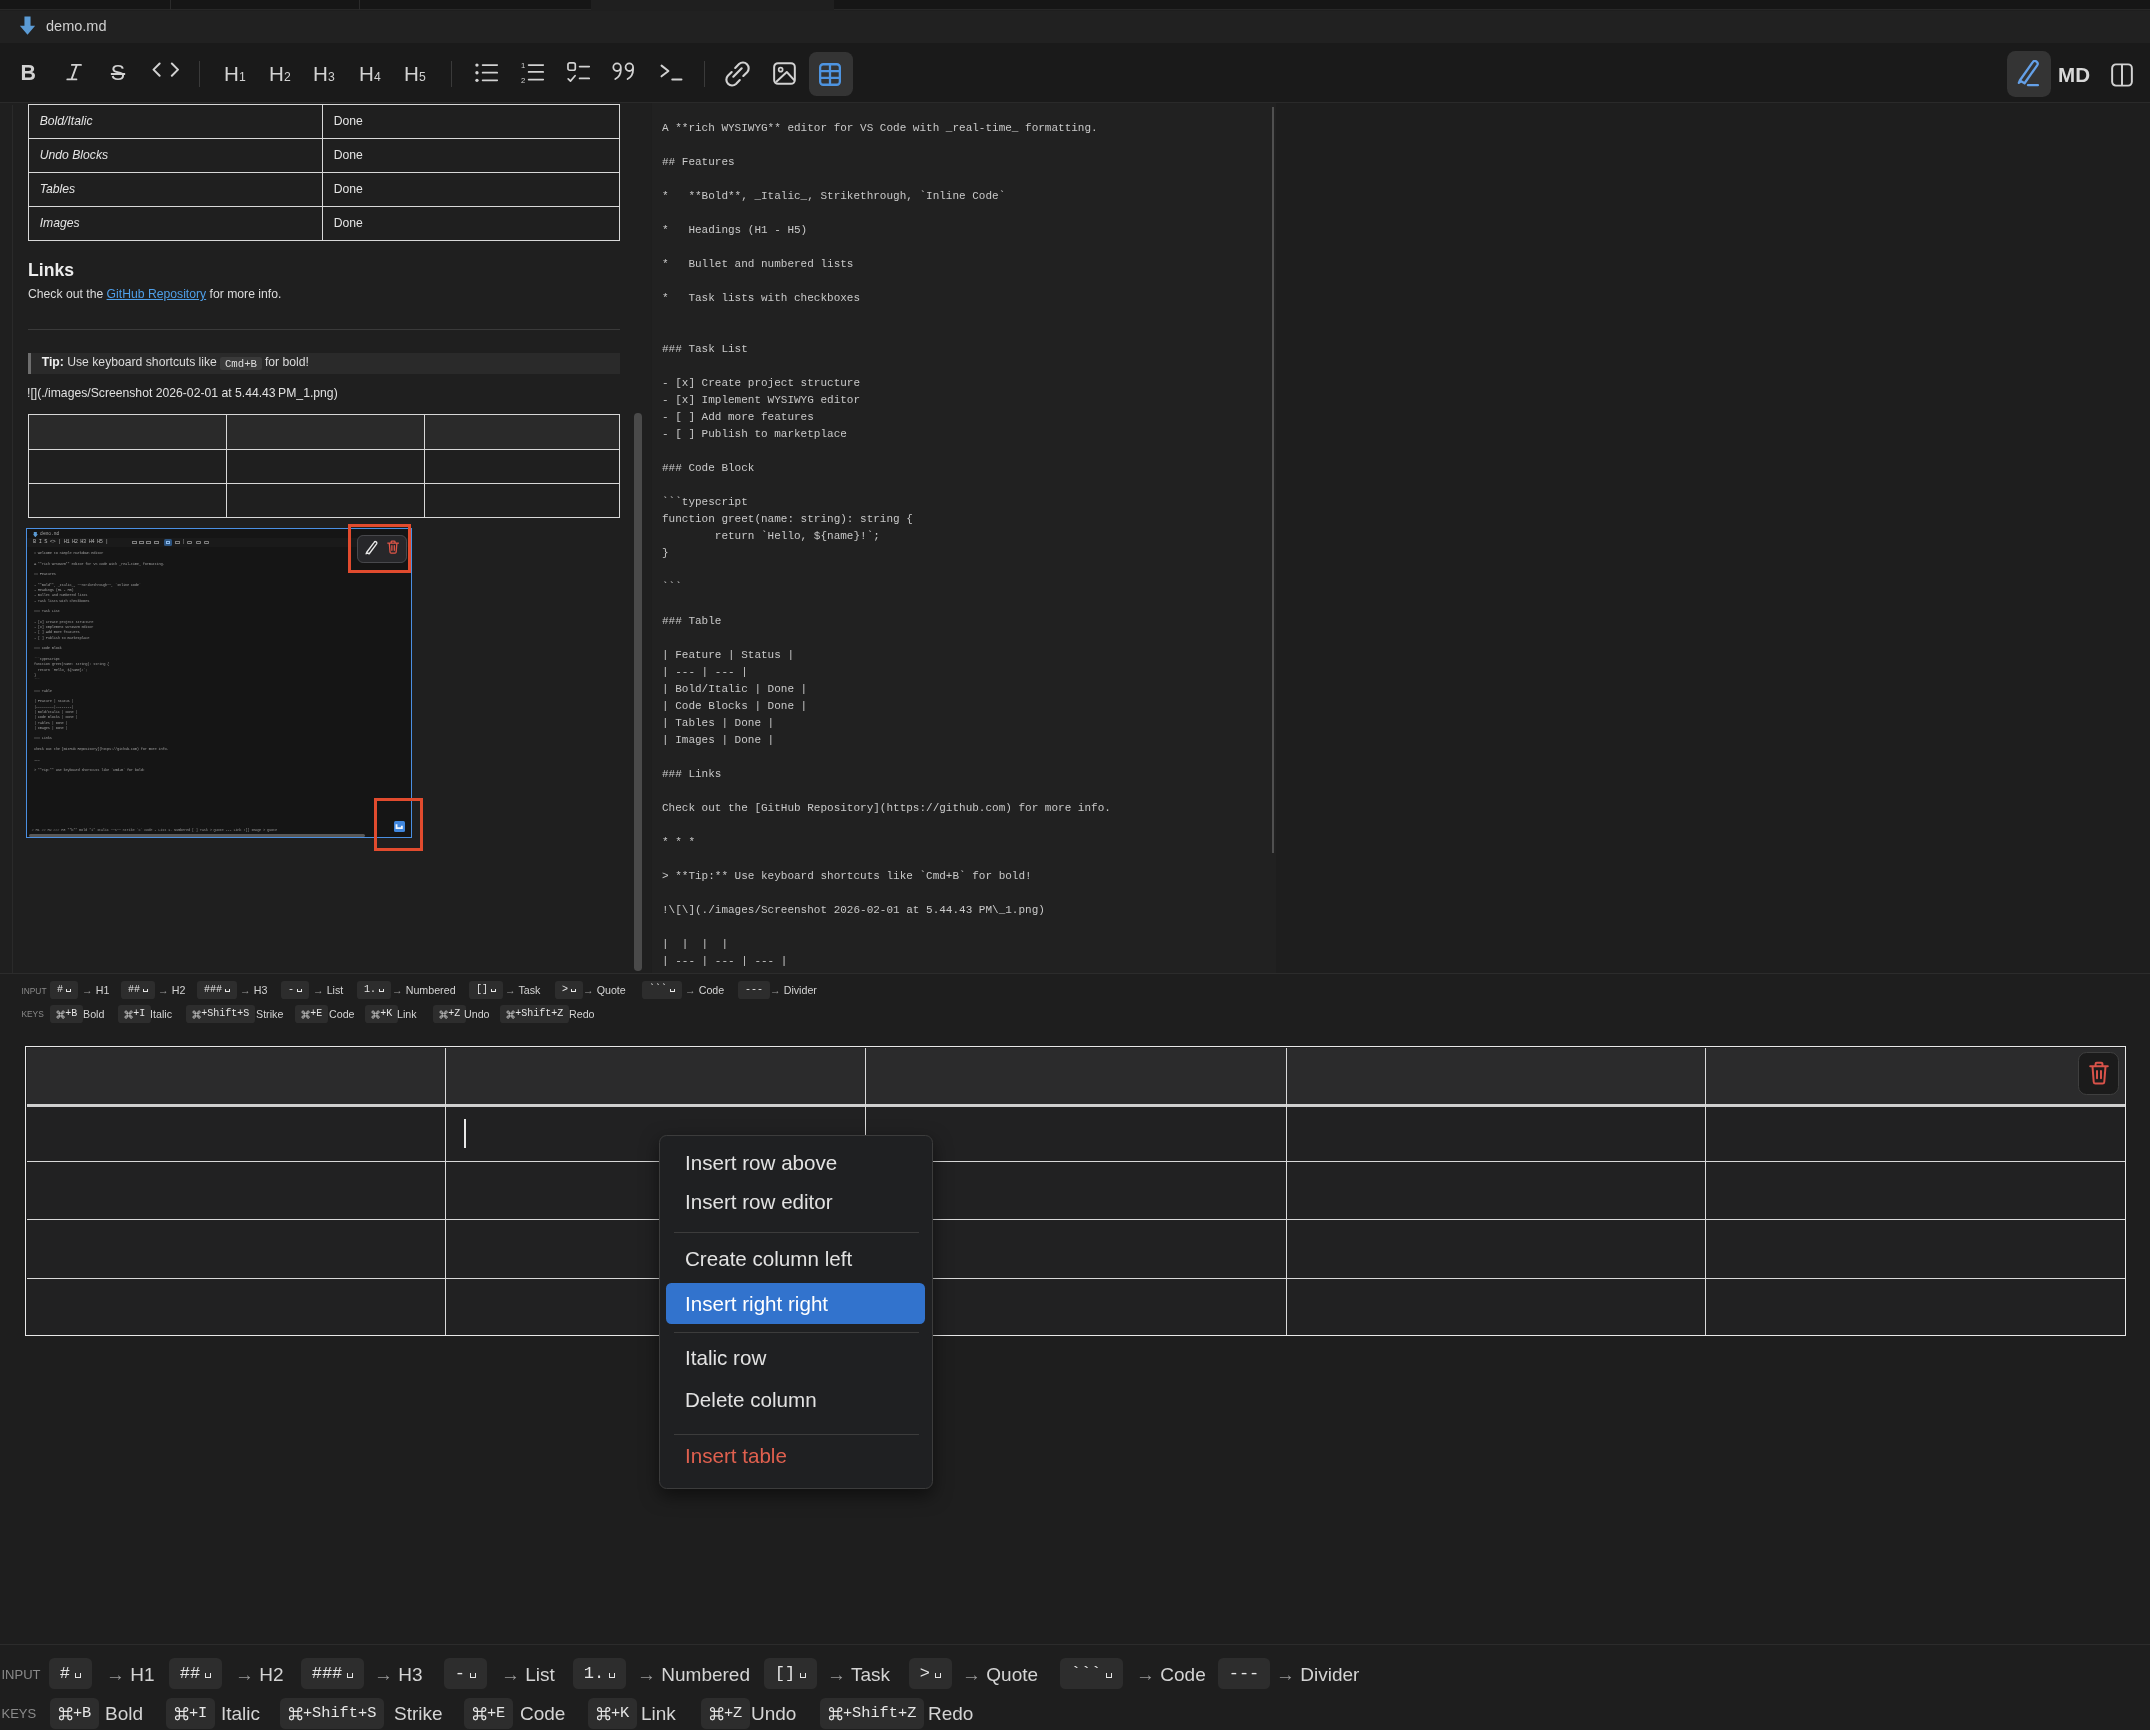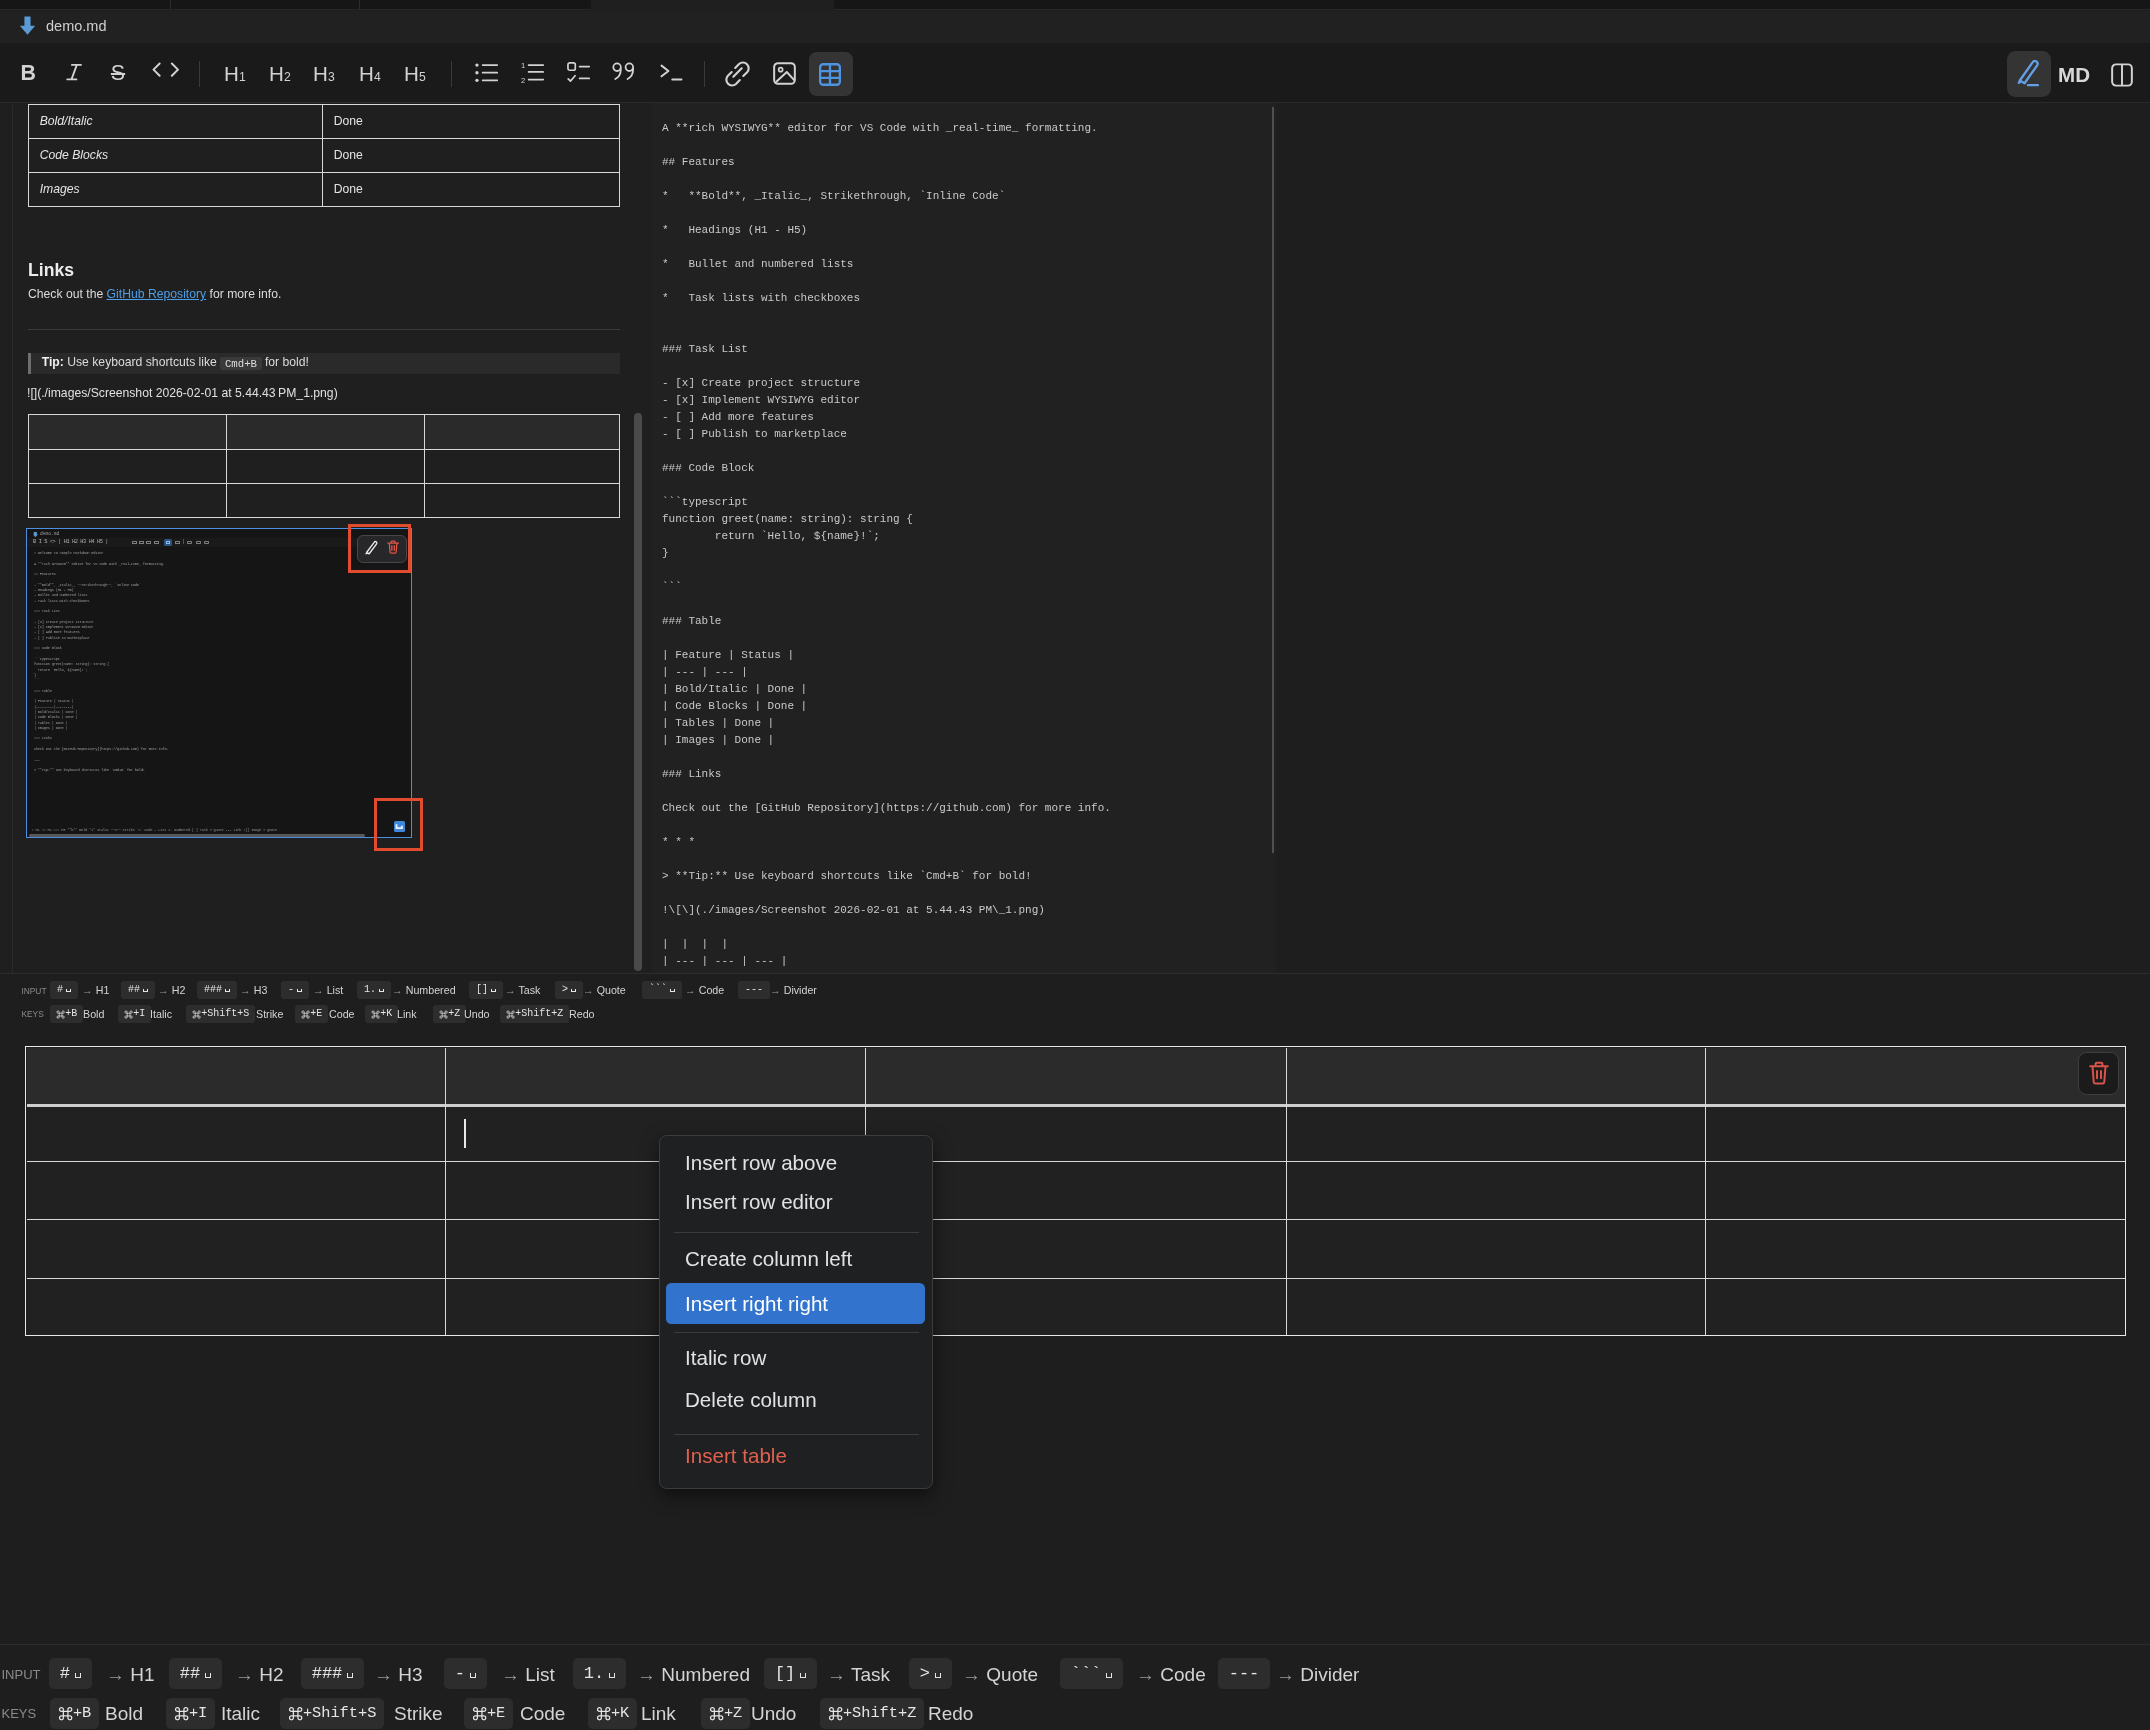--- a/index.html
+++ b/index.html
@@ -122,21 +122,25 @@
 <div class="abs" style="left:0;top:103px;width:651px;height:870px;background:#1f1f1f;overflow:hidden;">
   <div class="abs" style="left:12.2px;top:1.5px;width:0.8px;height:868px;background:#2a2a2a;"></div>
 
   <table class="t1 abs" style="left:28px;top:0.8px;width:592px;">
     <tbody>
         <tr>
           <td>Bold/Italic</td>
           <td>Done</td>
         </tr>
     <tr>
-          <td>Code Blocks</td>
+          <td>Undo Blocks</td>
+          <td>Done</td>
+        </tr>
+    <tr>
+          <td>Tables</td>
           <td>Done</td>
         </tr>
     <tr>
           <td>Images</td>
           <td>Done</td>
         </tr>
   </tbody>
     </table>
 
   <div class="abs" style="left:28px;top:157px;font-size:17.6px;font-weight:bold;color:#ececec;">Links</div>

